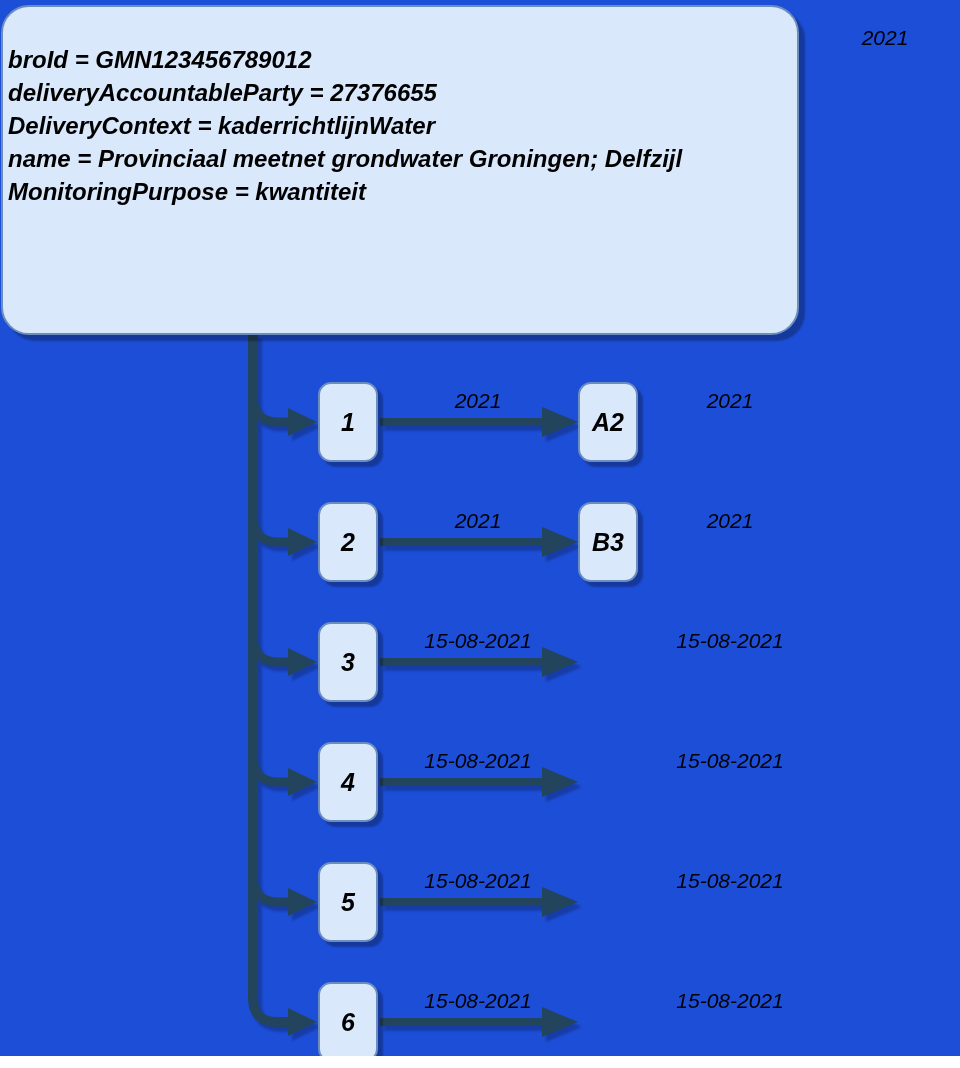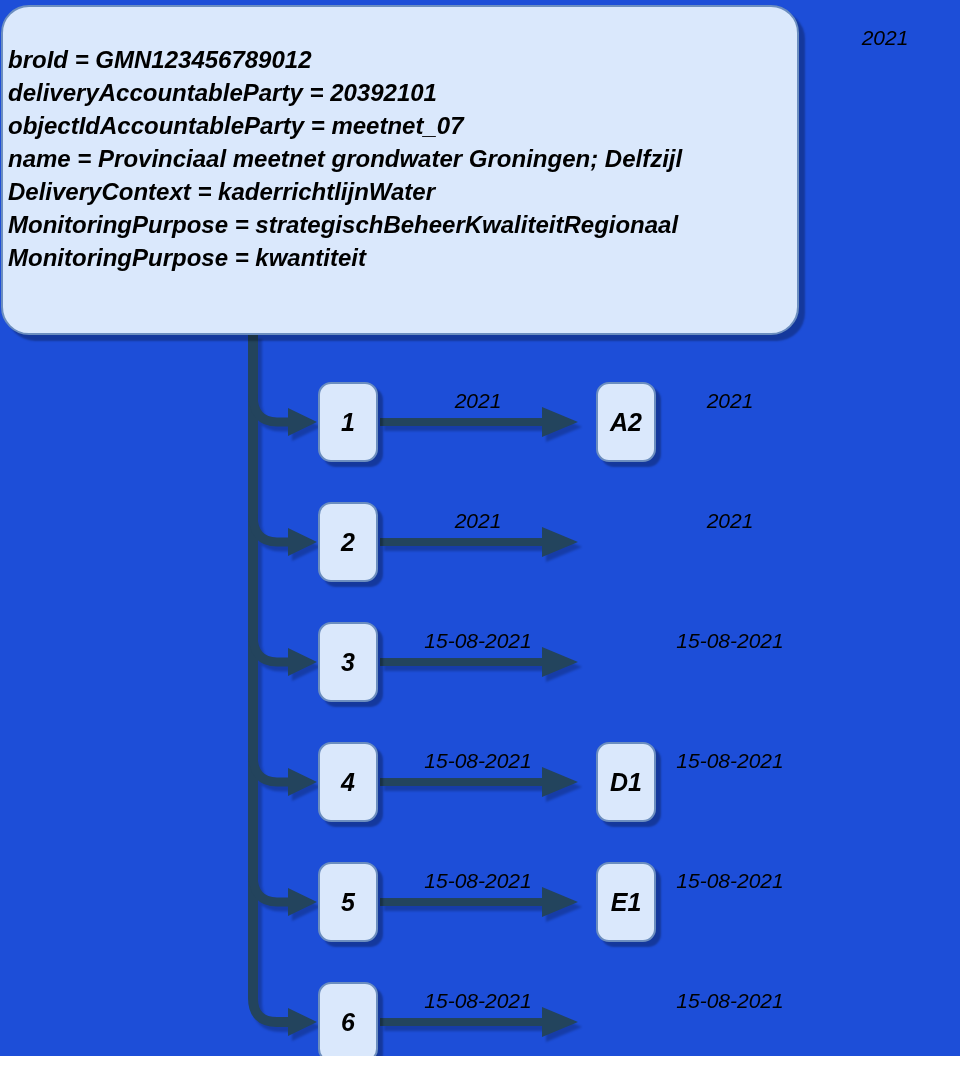--- a/index.html
+++ b/index.html
@@ -68,21 +68,21 @@
     border-radius: 13px;
     box-shadow: 5px 5px 2px rgba(0,0,0,0.28);
     display: flex;
     align-items: center;
     justify-content: center;
     font-size: 25px;
     font-weight: bold;
     color: #000000;
   }
   .node.src { left: 318px; }
-  .node.tgt { left: 596px; }
+  .node.tgt { left: 578px; }
   .edge-label {
     position: absolute;
     left: 380px; top: 7px;
     width: 196px;
     text-align: center;
     font-size: 21px;
     color: #000000;
   }
   .right-label {
     position: absolute;
@@ -132,60 +132,57 @@
     <polygon points="542,407 542,437 578,422"></polygon>
     <polygon points="542,527 542,557 578,542"></polygon>
     <polygon points="542,647 542,677 578,662"></polygon>
     <polygon points="542,767 542,797 578,782"></polygon>
     <polygon points="542,887 542,917 578,902"></polygon>
     <polygon points="542,1007 542,1037 578,1022"></polygon>
   </svg>
 
   <div class="gmn-box">
     <div class="prop-line">broId = GMN123456789012</div>
-    <div class="prop-line">deliveryAccountableParty = 20392101</div>
-    <div class="prop-line">objectIdAccountableParty = meetnet_07</div>
+    <div class="prop-line">deliveryAccountableParty = 27376655</div>
+    <div class="prop-line">DeliveryContext = kaderrichtlijnWater</div>
     <div class="prop-line">name = Provinciaal meetnet grondwater Groningen; Delfzijl</div>
-    <div class="prop-line">DeliveryContext = kaderrichtlijnWater</div>
-    <div class="prop-line">MonitoringPurpose = strategischBeheerKwaliteitRegionaal</div>
     <div class="prop-line">MonitoringPurpose = kwantiteit</div>
   </div>
 
   <div class="top-right-label">2021</div>
 
   <div class="row" style="top:382px">
     <div class="node src">1</div>
     <div class="edge-label">2021</div>
     <div class="node tgt">A2</div>
     <div class="right-label">2021</div>
   </div>
 
   <div class="row" style="top:502px">
     <div class="node src">2</div>
     <div class="edge-label">2021</div>
+    <div class="node tgt">B3</div>
     <div class="right-label">2021</div>
   </div>
 
   <div class="row" style="top:622px">
     <div class="node src">3</div>
     <div class="edge-label">15-08-2021</div>
     <div class="right-label">15-08-2021</div>
   </div>
 
   <div class="row" style="top:742px">
     <div class="node src">4</div>
     <div class="edge-label">15-08-2021</div>
-    <div class="node tgt">D1</div>
     <div class="right-label">15-08-2021</div>
   </div>
 
   <div class="row" style="top:862px">
     <div class="node src">5</div>
     <div class="edge-label">15-08-2021</div>
-    <div class="node tgt">E1</div>
     <div class="right-label">15-08-2021</div>
   </div>
 
   <div class="row" style="top:982px">
     <div class="node src">6</div>
     <div class="edge-label">15-08-2021</div>
     <div class="right-label">15-08-2021</div>
   </div>
 
 </div>

